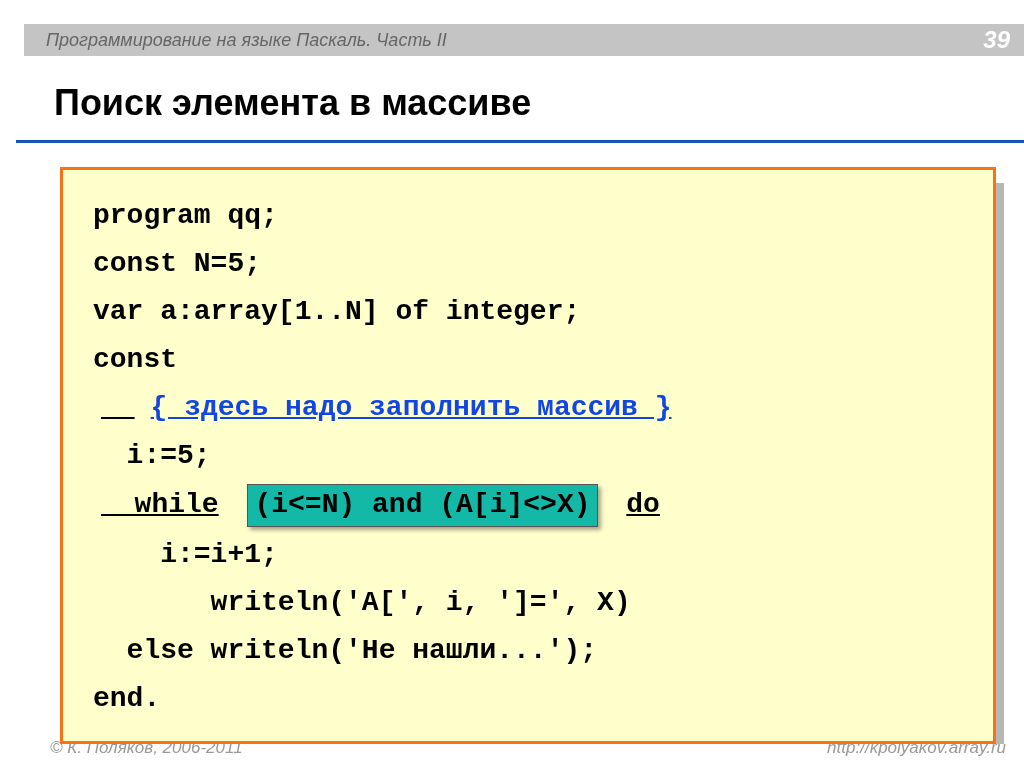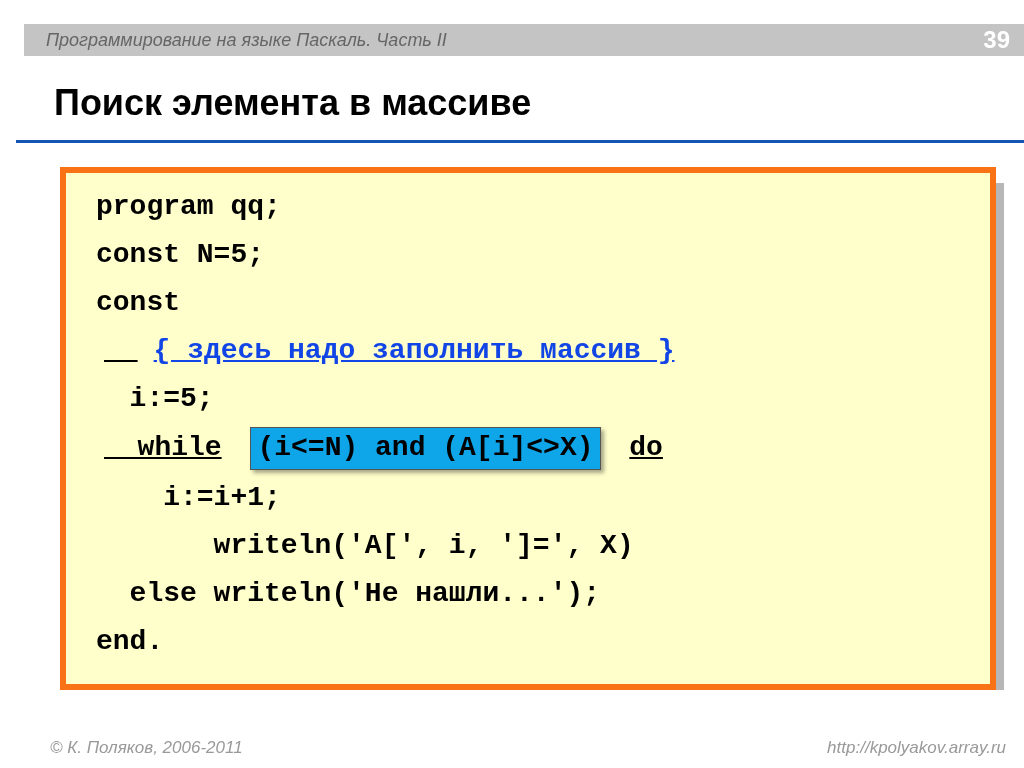--- a/index.html
+++ b/index.html
@@ -21,20 +21,21 @@
     }
     .header-title {
       font-style: italic;
       color: #666;
       font-size: 18px;
     }
     .page-number {
       color: #fff;
       font-size: 24px;
       font-weight: bold;
+      font-style: italic;
     }
     .slide-title {
       font-family: Arial, sans-serif;
       font-size: 36px;
       font-weight: bold;
       color: #000;
       padding: 18px 30px 8px 30px;
     }
     .title-underline {
       height: 3px;
@@ -49,33 +50,33 @@
       position: absolute;
       top: 8px;
       left: 8px;
       right: -8px;
       bottom: -8px;
       background: #b7b7b7;
     }
     .code-block {
       position: relative;
       background: #ffffcc;
-      border: 6px solid #f97316;
-      padding: 6px 20px 14px 22px;
+      border: 3px solid #f97316;
+      padding: 18px 20px 14px 22px;
       font-family: "Courier New", Courier, monospace;
       font-size: 28px;
       font-weight: bold;
       line-height: 1.43;
       z-index: 1;
     }
     .code-line { white-space: pre; }
     .comment { color: #1245e6; }
     .highlight-box {
       display: inline-block;
-      background: #0ea5e9;
+      background: #14b8a6;
       border: 1px solid #555;
       box-shadow: 3px 3px 4px rgba(0,0,0,0.35);
       padding: 0 6px 1px 6px;
       margin: 0 4px;
     }
     .il { display:inline;text-decoration:underline; }
     .footer {
       position: absolute;
       bottom: 10px;
       left: 0;
@@ -97,20 +98,21 @@
 </div>
 
 <div class="slide-title">Поиск элемента в массиве</div>
 <div class="title-underline"></div>
 
 <div class="code-wrap">
   <div class="code-shadow"></div>
   <div class="code-block">
     <div class="code-line">program qq;</div>
     <div class="code-line">const N=5;</div>
+    <div class="code-line">var a:array[1..N] of integer;</div>
     <div class="code-line">const</div>
     <div class="code-line"><span class="il">  </span><span class="comment il">{ здесь надо заполнить массив }</span></div>
     <div class="code-line">  i:=5;</div>
     <div class="code-line"><span class="il">  while</span> <span class="highlight-box">(i&lt;=N) and (A[i]&lt;&gt;X)</span> <span class="il">do</span></div>
     <div class="code-line">    i:=i+1;</div>
     <div class="code-line">       writeln('A[', i, ']=', X)</div>
     <div class="code-line">  else writeln('Не нашли...');</div>
     <div class="code-line">end.</div>
   </div>
 </div>

